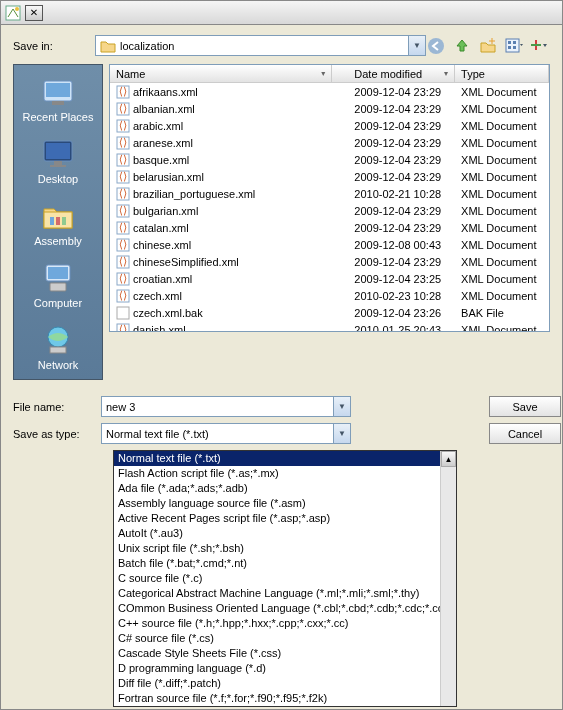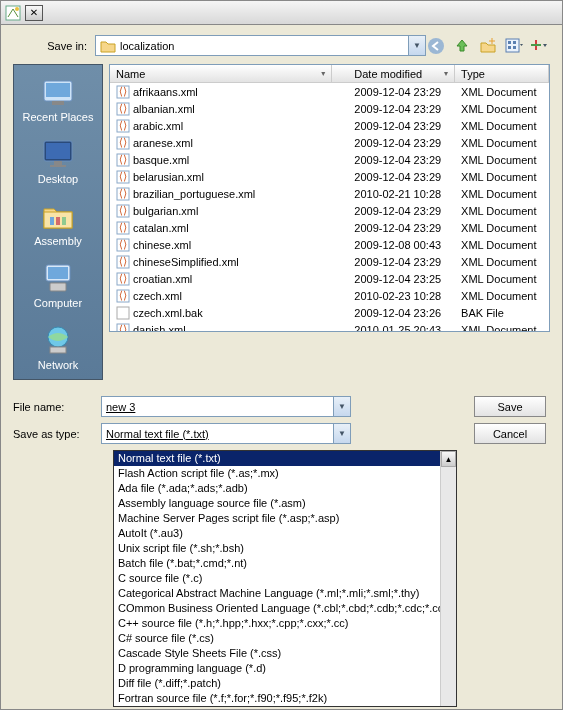--- a/index.html
+++ b/index.html
@@ -2,21 +2,21 @@
 <html><head>
 <meta charset="utf-8">
 <style>
 * { box-sizing: border-box; margin: 0; padding: 0; font-family: Tahoma, sans-serif; font-size: 11px; }
 body { background: #ece9d8; width: 563px; height: 710px; overflow: hidden; border: 1px solid #888; }
 .titlebar { height: 24px; background: linear-gradient(#f5f5f5, #d8d8d8); border-bottom: 1px solid #888; display: flex; align-items: center; padding: 0 4px; }
 .titlebar .icon { width: 16px; height: 16px; margin-right: 4px; }
 .titlebar .title { flex: 1; font-weight: bold; color: #111; }
 .titlebar .close { width: 18px; height: 16px; border: 1px solid #555; background: linear-gradient(#f8f8f8,#ccc); display:flex; align-items:center; justify-content:center; font-size:10px; font-family: Arial; }
 .toolbar-row { display:flex; align-items:center; padding: 10px 12px 8px 12px; }
-.toolbar-row .lbl { width: 82px; text-align: right; padding-right: 8px; }
+.toolbar-row .lbl { width: 82px; text-align: left; padding-right: 8px; }
 .combo { flex:1; height:21px; background:#fff; border:1px solid #7f9db9; display:flex; align-items:center; padding:0 4px; position:relative; }
 .combo .folder-icon { width:16px; height:16px; margin-right:4px; }
 .combo .dd { position:absolute; right:0; top:0; width:17px; height:100%; background:linear-gradient(#e8f0f8,#c6d8ee); border-left:1px solid #7f9db9; display:flex; align-items:center; justify-content:center; font-size:8px; color:#456; }
 .nav-icons { display:flex; gap:6px; align-items:center; }
 .nav-icons .ic { width:20px; height:20px; display:flex; align-items:center; justify-content:center; }
 .content-row { display:flex; padding:0 12px; gap:6px; }
 .sidebar { width:90px; background:linear-gradient(#6f8ea9,#5a7a98); border:1px solid #456; padding:8px 0; display:flex; flex-direction:column; gap:12px; }
 .side-item { text-align:center; color:#fff; }
 .side-item .simg { width:36px; height:36px; margin:0 auto 2px auto; display:flex; align-items:center; justify-content:center; }
 .side-item .slbl { font-size:11px; }
@@ -27,24 +27,24 @@
 .fl-rows { overflow:hidden; height:250px; }
 .fl-row { display:flex; height:17px; align-items:center; white-space:nowrap; }
 .fl-row .fc { padding:0 6px; overflow:hidden; text-overflow:ellipsis; display:flex; align-items:center; }
 .fl-row .ficon { width:14px; height:14px; margin-right:3px; flex-shrink:0; }
 .c-name { width:225px; }
 .c-date { width:108px;margin-left:16px; }
 .c-type { width:95px; }
 .bottom { padding: 16px 12px 8px 12px; position:relative; }
 .form-row { display:flex; align-items:center; margin-bottom:6px; }
 .form-row .flbl { width:88px; padding-right:6px; }
-.form-row .finput { flex:1; max-width:250px; height:21px; background:#fff; border:1px solid #7f9db9; padding:0 4px; display:flex; align-items:center; position:relative;text-decoration:underline; }
+.form-row .finput { flex:1; max-width:250px; height:21px; background:#fff; border:1px solid #7f9db9; padding:0 4px; display:flex; align-items:center; position:relative; }
 .form-row .finput .dd { position:absolute; right:0; top:0; width:17px; height:100%; background:linear-gradient(#e8f0f8,#c6d8ee); border-left:1px solid #7f9db9; display:flex; align-items:center; justify-content:center; font-size:8px; color:#456; }
 .btn { width:72px; height:21px; background:linear-gradient(#fff,#e3e3e3); border:1px solid #888; display:flex; align-items:center; justify-content:center; }
-.btn-col { position:absolute; right:16px; top:16px; display:flex; flex-direction:column; gap:6px; }
+.btn-col { position:absolute; right:1px; top:16px; display:flex; flex-direction:column; gap:6px; }
 .dropdown-list { margin-left:100px; width:344px; background:#fff; border:1px solid #333; position:relative; }
 .dl-scroll { position:absolute; right:0; top:0; width:16px; height:100%; background:#e8e8e8; border-left:1px solid #ccc; }
 .dl-scroll .sup, .dl-scroll .sdn { height:16px; background:linear-gradient(#f8f8f8,#ccc); border:1px solid #aaa; display:flex; align-items:center; justify-content:center; font-size:8px; }
 .dl-items { padding:0; }
 .dl-item { padding:1px 4px; white-space:nowrap; overflow:hidden; line-height:13px; }
 .dl-item.sel { background:#0a246a; color:#fff; }
 </style>
 </head>
 <body>
 
@@ -368,21 +368,21 @@
       <span>Normal text file (*.txt)</span>
       <span class="dd">▼</span>
     </div>
   </div>
   <div class="dropdown-list">
     <div class="dl-items" id="dl-items">
         <div class="dl-item sel">Normal text file (*.txt)</div>
         <div class="dl-item">Flash Action script file (*.as;*.mx)</div>
         <div class="dl-item">Ada file (*.ada;*.ads;*.adb)</div>
         <div class="dl-item">Assembly language source file (*.asm)</div>
-        <div class="dl-item">Machine Server Pages script file (*.asp;*.asp)</div>
+        <div class="dl-item">Active Recent Pages script file (*.asp;*.asp)</div>
         <div class="dl-item">AutoIt (*.au3)</div>
         <div class="dl-item">Unix script file (*.sh;*.bsh)</div>
         <div class="dl-item">Batch file (*.bat;*.cmd;*.nt)</div>
         <div class="dl-item">C source file (*.c)</div>
         <div class="dl-item">Categorical Abstract Machine Language (*.ml;*.mli;*.sml;*.thy)</div>
         <div class="dl-item">COmmon Business Oriented Language (*.cbl;*.cbd;*.cdb;*.cdc;*.cob)</div>
         <div class="dl-item">C++ source file (*.h;*.hpp;*.hxx;*.cpp;*.cxx;*.cc)</div>
         <div class="dl-item">C# source file (*.cs)</div>
         <div class="dl-item">Cascade Style Sheets File (*.css)</div>
         <div class="dl-item">D programming language (*.d)</div>

